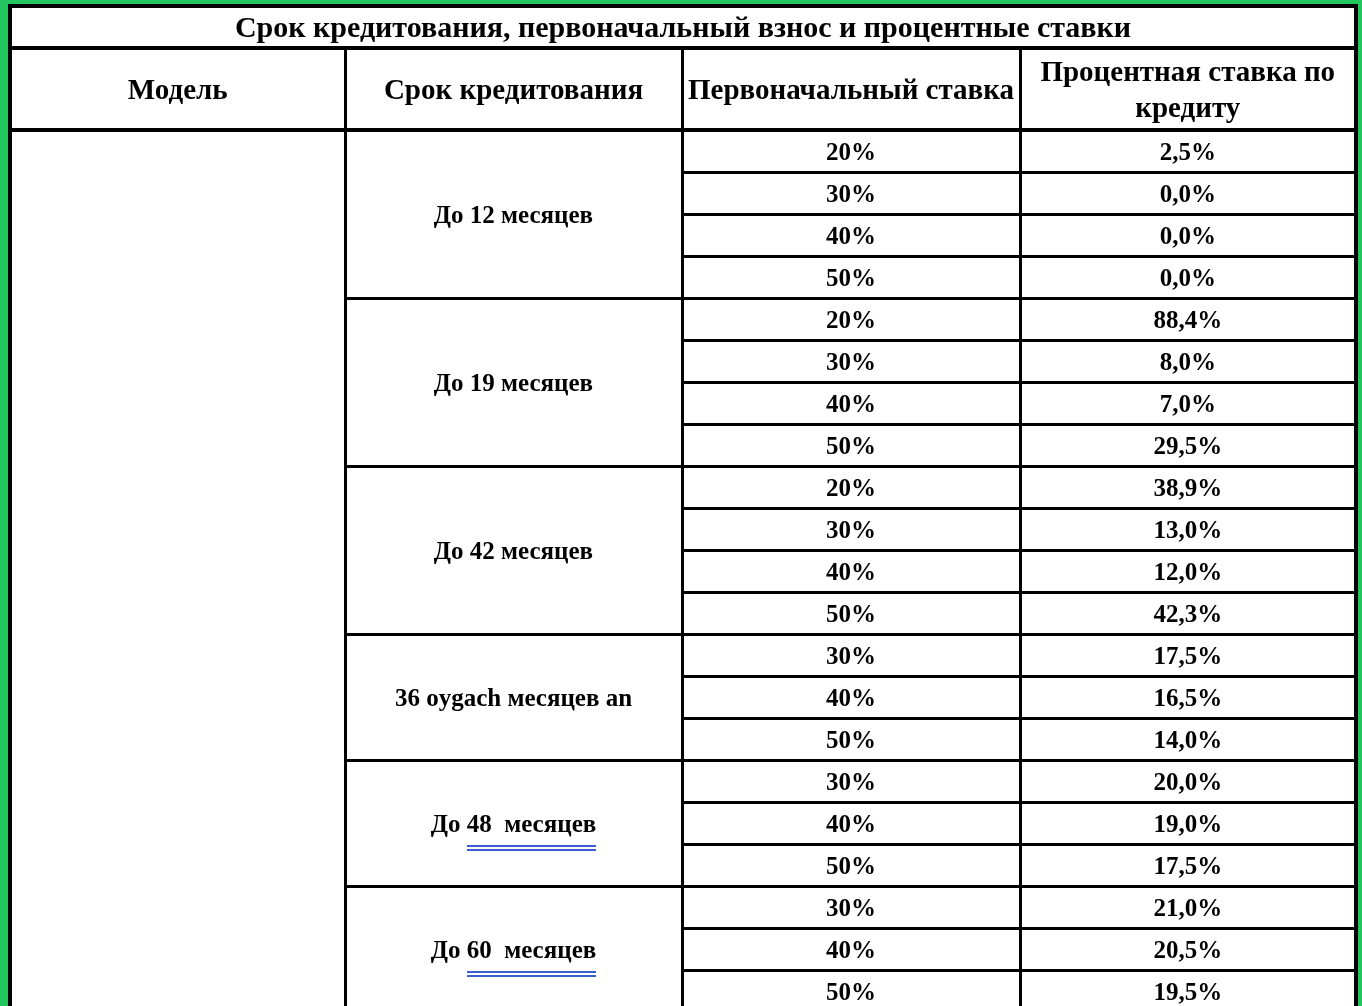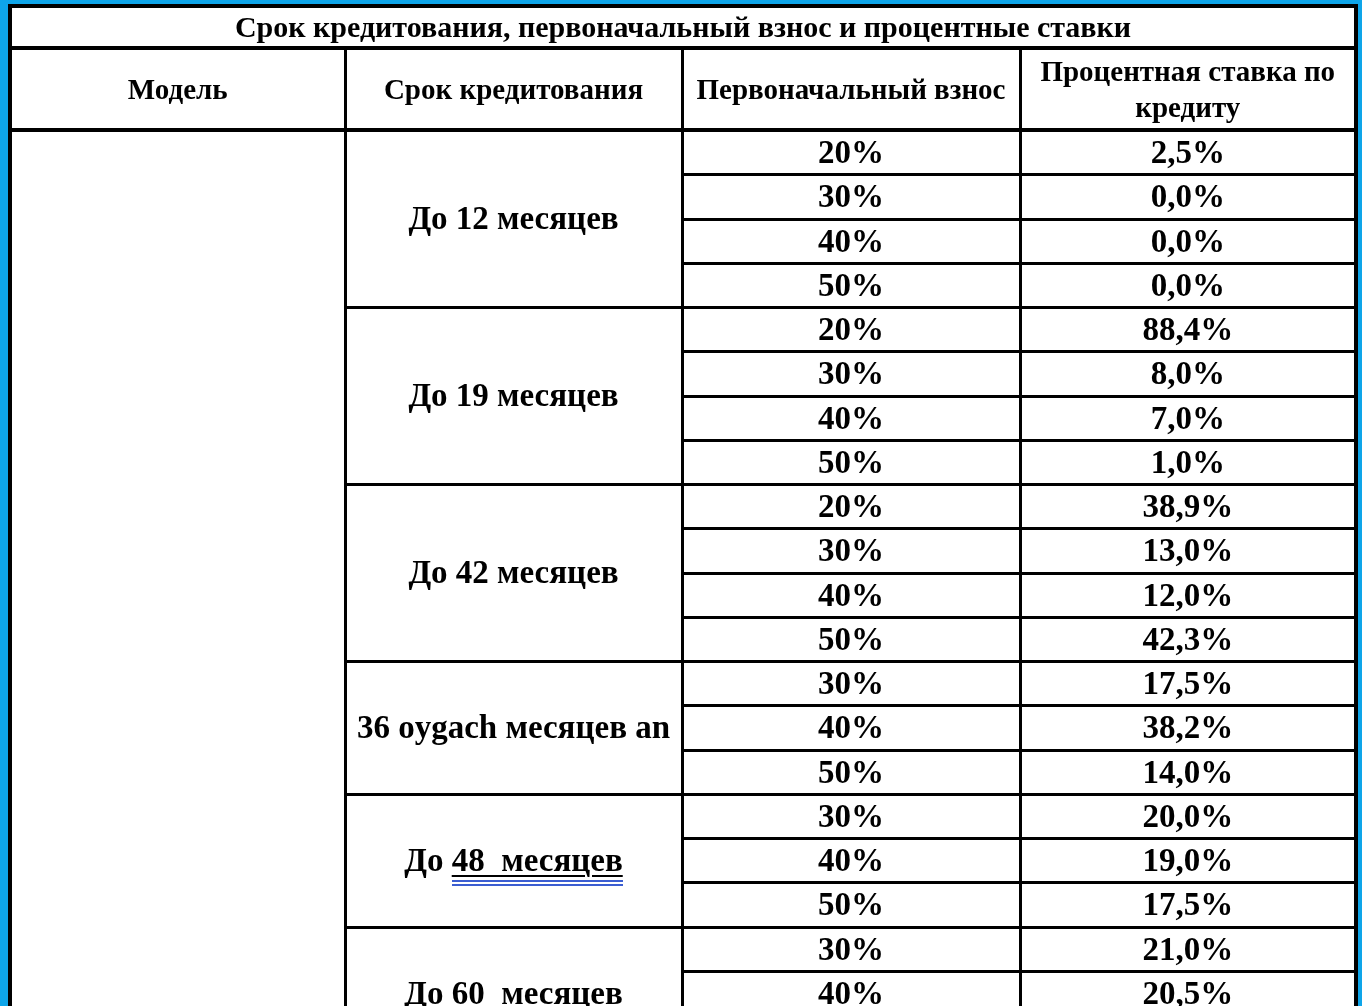--- a/index.html
+++ b/index.html
@@ -3,39 +3,39 @@
 <meta charset="utf-8">
 <style>
   html, body {
     margin: 0;
     padding: 0;
     background: #ffffff;
   }
   .page {
     width: 1362px;
     height: 1006px;
-    background: #0ea5e9;
+    background: #22c55e;
     box-sizing: border-box;
     padding: 4px 8px;
     font-family: "Liberation Serif", "DejaVu Serif", serif;
     font-weight: 700;
     color: #000000;
   }
   table.credit-table {
     border-collapse: collapse;
     table-layout: fixed;
     width: 1346px;
     height: 996px;
   }
   table.credit-table td {
     border: 3px solid #000000;
     text-align: center;
     vertical-align: middle;
     padding: 0;
-    font-size: 33px;
+    font-size: 25px;
     line-height: 1.25;
     background: #ffffff;
     overflow: visible;
   }
   table.credit-table {
     border: 4px solid #000000;
   }
   tr.title-row td {
     height: 38px;
     font-size: 30px;
@@ -50,26 +50,25 @@
     height: 39px;
   }
   td.model-cell {
     border-bottom: 4px solid #000000;
   }
   td.term-cell {
     white-space: nowrap;
     margin-left: 31px;
   }
   .uline {
-    text-decoration: underline;
     text-decoration-color: #000000;
     text-decoration-thickness: 2px;
     text-underline-offset: 4px;
     border-bottom: 6px double #3b5dd1;
-    padding-bottom: 2px;
+    padding-bottom: 8px;
   }
   .uline:empty { display: none; }
 </style>
 </head>
 <body>
 
 <div class="page">
   <table class="credit-table">
     <colgroup>
       <col style="width:335px">
@@ -79,21 +78,21 @@
     </colgroup>
 
     <tbody>
         <tr class="title-row">
       <td colspan="4">Срок кредитования, первоначальный взнос и процентные ставки</td>
     </tr>
 
     <tr class="header-row">
       <td>Модель</td>
       <td>Срок кредитования</td>
-      <td>Первоначальный взнос</td>
+      <td>Первоначальный ставка</td>
       <td>Процентная ставка по кредиту</td>
     </tr>
 
     <tr class="body-row">
       <td class="model-cell" rowspan="21"></td>
       <td class="term-cell" rowspan="4"><span>До 12 месяцев</span></td>
       <td>20%</td>
       <td>2,5%</td>
     </tr>
     <tr class="body-row">
@@ -117,21 +116,21 @@
     <tr class="body-row">
       <td>30%</td>
       <td>8,0%</td>
     </tr>
     <tr class="body-row">
       <td>40%</td>
       <td>7,0%</td>
     </tr>
     <tr class="body-row">
       <td>50%</td>
-      <td>1,0%</td>
+      <td>29,5%</td>
     </tr>
 
     <tr class="body-row">
       <td class="term-cell" rowspan="4"><span>До 42 месяцев</span></td>
       <td>20%</td>
       <td>38,9%</td>
     </tr>
     <tr class="body-row">
       <td>30%</td>
       <td>13,0%</td>
@@ -145,21 +144,21 @@
       <td>42,3%</td>
     </tr>
 
     <tr class="body-row">
       <td class="term-cell" rowspan="3"><span>36 oygach месяцев an</span></td>
       <td>30%</td>
       <td>17,5%</td>
     </tr>
     <tr class="body-row">
       <td>40%</td>
-      <td>38,2%</td>
+      <td>16,5%</td>
     </tr>
     <tr class="body-row">
       <td>50%</td>
       <td>14,0%</td>
     </tr>
 
     <tr class="body-row">
       <td class="term-cell" rowspan="3"><span>До </span><span class="uline">48&nbsp; месяцев</span></td>
       <td>30%</td>
       <td>20,0%</td>

